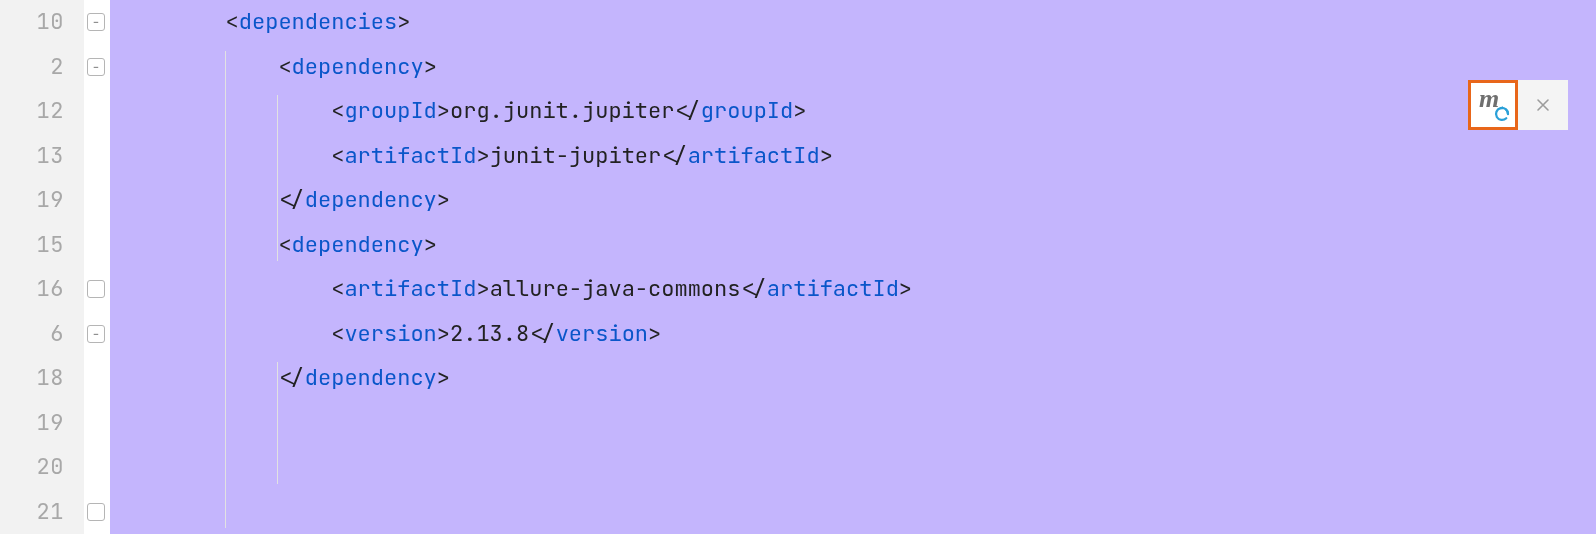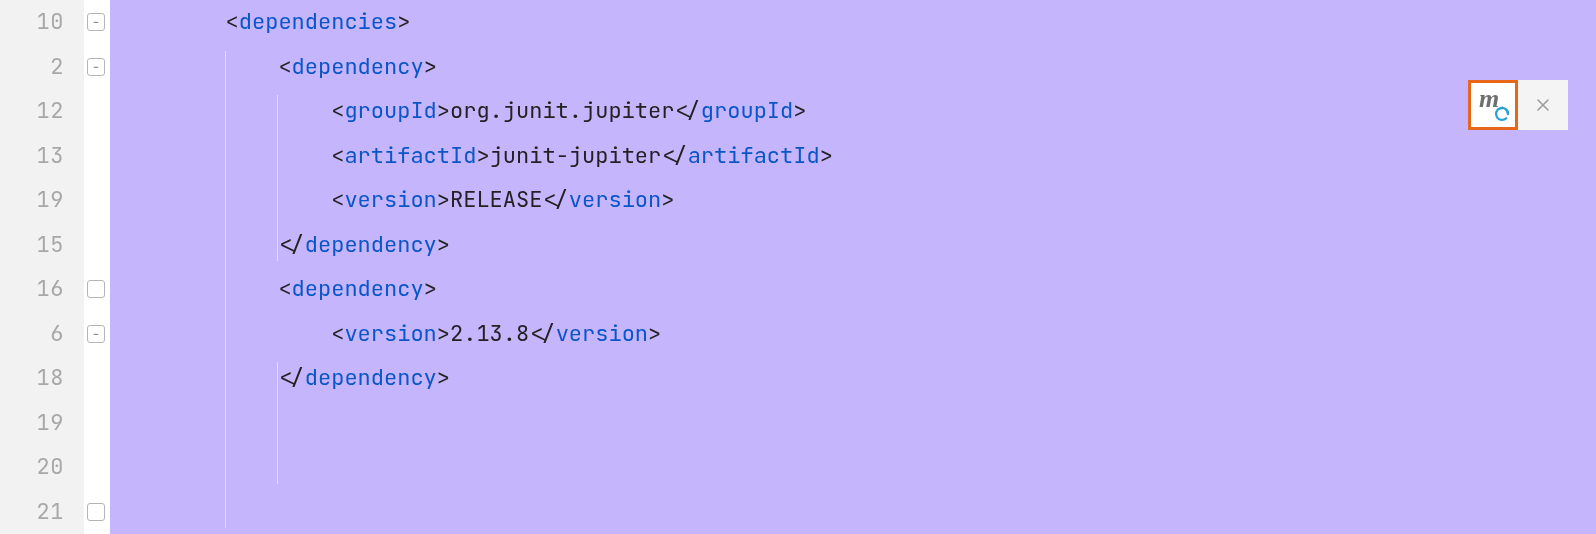--- a/index.html
+++ b/index.html
@@ -154,23 +154,23 @@
       <div class="fold-icon blank" style="top: 280px;"></div>
       <div class="fold-icon minus" style="top: 324.5px;"></div>
       <div class="fold-icon blank" style="top: 502.5px;"></div>
     </div>
 
   <div class="code-col" id="codecol">
       <div class="line"><span class="punct">        </span><span class="punct">&lt;</span><span class="tag">dependencies</span><span class="punct">&gt;</span></div>
       <div class="line"><span class="punct">            </span><span class="punct">&lt;</span><span class="tag">dependency</span><span class="punct">&gt;</span></div>
       <div class="line"><span class="punct">                </span><span class="punct">&lt;</span><span class="tag">groupId</span><span class="punct">&gt;</span><span class="text">org.junit.jupiter</span><span class="punct">&lt;/</span><span class="tag">groupId</span><span class="punct">&gt;</span></div>
       <div class="line"><span class="punct">                </span><span class="punct">&lt;</span><span class="tag">artifactId</span><span class="punct">&gt;</span><span class="text">junit-jupiter</span><span class="punct">&lt;/</span><span class="tag">artifactId</span><span class="punct">&gt;</span></div>
-      <div class="line"><span class="punct">                </span><span class="punct">&lt;</span><span class="tag">version</span><span class="punct">&gt;</span><span class="text">RELEASE</span><span class="punct">&lt;/</span><span class="tag">version</span><span class="punct">&gt;</span></div>
       <div class="line"><span class="punct">            </span><span class="punct">&lt;/</span><span class="tag">dependency</span><span class="punct">&gt;</span></div>
       <div class="line"><span class="punct">            </span><span class="punct">&lt;</span><span class="tag">dependency</span><span class="punct">&gt;</span></div>
+      <div class="line"><span class="punct">                </span><span class="punct">&lt;</span><span class="tag">artifactId</span><span class="punct">&gt;</span><span class="text">allure-java-commons</span><span class="punct">&lt;/</span><span class="tag">artifactId</span><span class="punct">&gt;</span></div>
       <div class="line"><span class="punct">                </span><span class="punct">&lt;</span><span class="tag">version</span><span class="punct">&gt;</span><span class="text">2.13.8</span><span class="punct">&lt;/</span><span class="tag">version</span><span class="punct">&gt;</span></div>
       <div class="line"><span class="punct">            </span><span class="punct">&lt;/</span><span class="tag">dependency</span><span class="punct">&gt;</span></div>
       <div class="guide" style="left: 114.8px; top: 50.5px; height: 477.5px;"></div>
       <div class="guide" style="left: 167.2px; top: 95px; height: 166px;"></div>
       <div class="guide" style="left: 167.2px; top: 362px; height: 121.5px;"></div>
     </div>
 
   <div class="floating">
     <div class="maven-btn" title="Load Maven Changes">
       <span class="maven-m">m</span>

